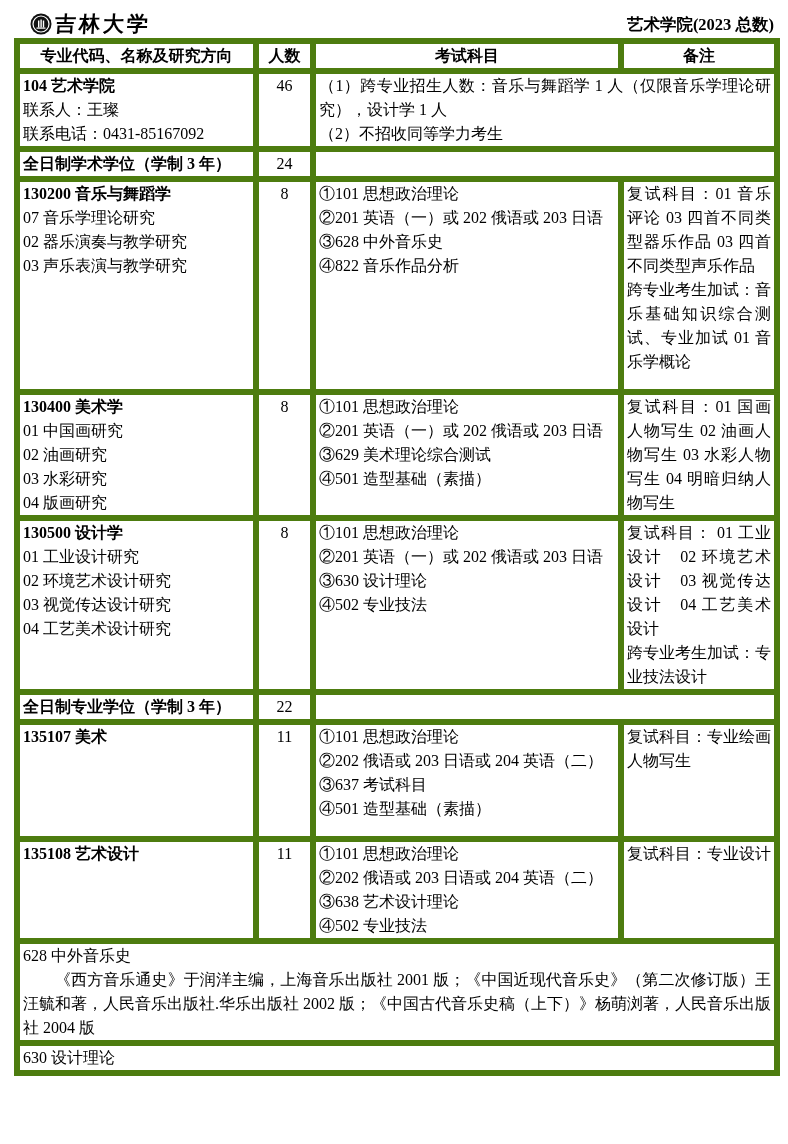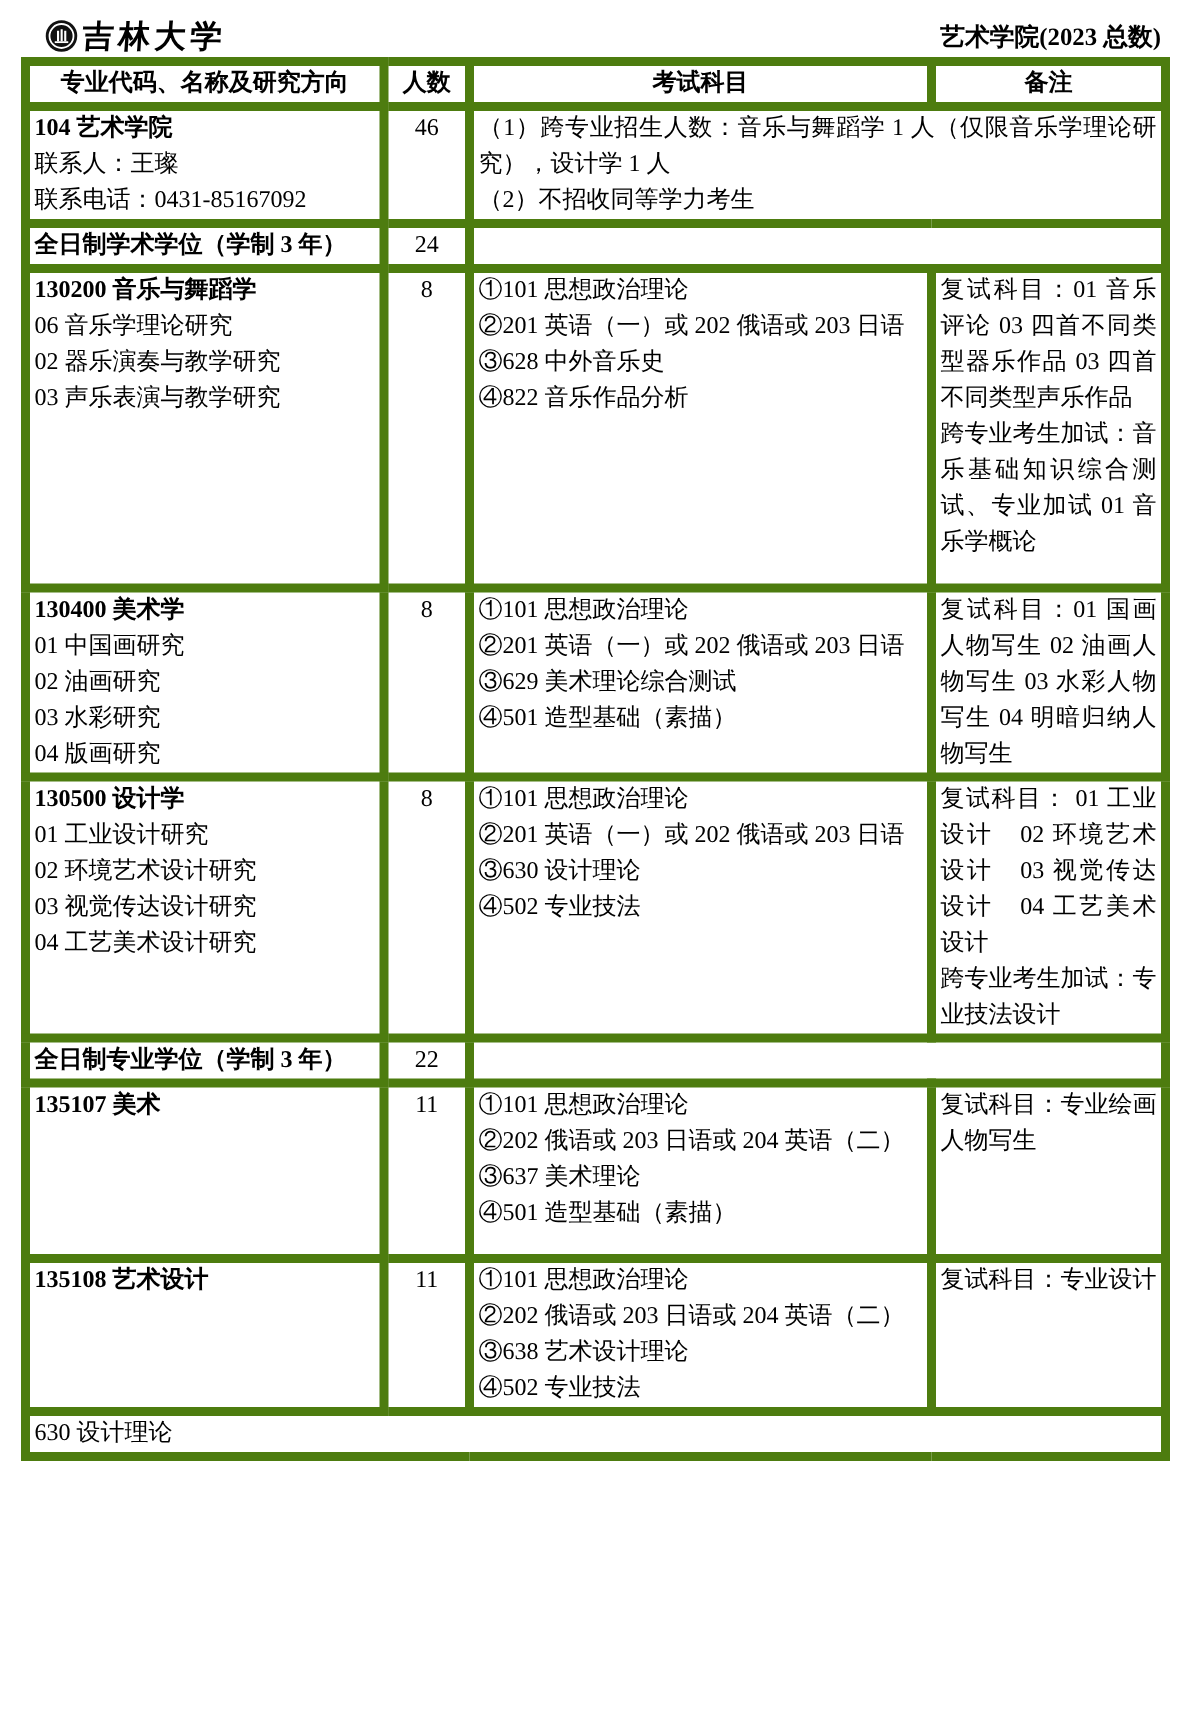--- a/index.html
+++ b/index.html
@@ -130,21 +130,21 @@
     <td>
       <div class="b">全日制学术学位（学制 3 年）</div>
     </td>
     <td class="cnt">24</td>
     <td colspan="2"></td>
   </tr>
 
   <tr class="hr-130200">
     <td>
       <div class="b">130200 音乐与舞蹈学</div>
-      <div>06 音乐学理论研究</div>
+      <div>07 音乐学理论研究</div>
       <div>02 器乐演奏与教学研究</div>
       <div>03 声乐表演与教学研究</div>
     </td>
     <td class="cnt">8</td>
     <td>
       <div class="jp">①101 思想政治理论</div>
       <div class="jp">②201 英语（一）或 202 俄语或 203 日语</div>
       <div class="jp">③628 中外音乐史</div>
       <div class="jp">④822 音乐作品分析</div>
     </td>
@@ -204,21 +204,21 @@
   </tr>
 
   <tr class="hr-135107">
     <td>
       <div class="b">135107 美术</div>
     </td>
     <td class="cnt">11</td>
     <td>
       <div class="jp">①101 思想政治理论</div>
       <div class="jp">②202 俄语或 203 日语或 204 英语（二）</div>
-      <div class="jp">③637 美术理论</div>
+      <div class="jp">③637 考试科目</div>
       <div class="jp">④501 造型基础（素描）</div>
     </td>
     <td>
       <div class="jp">复试科目：专业绘画人物写生</div>
     </td>
   </tr>
 
   <tr class="hr-135108">
     <td>
       <div class="b">135108 艺术设计</div>
@@ -229,20 +229,26 @@
       <div class="jp">②202 俄语或 203 日语或 204 英语（二）</div>
       <div class="jp">③638 艺术设计理论</div>
       <div class="jp">④502 专业技法</div>
     </td>
     <td>
       <div class="jp">复试科目：专业设计</div>
     </td>
   </tr>
 
 
+  <tr class="hr-628">
+    <td colspan="4">
+      <div>628 中外音乐史</div>
+      <div class="ref-body">《西方音乐通史》于润洋主编，上海音乐出版社 2001 版；《中国近现代音乐史》（第二次修订版）王汪毓和著，人民音乐出版社.华乐出版社 2002 版；《中国古代音乐史稿（上下）》杨萌浏著，人民音乐出版社 2004 版</div>
+    </td>
+  </tr>
 
 
   <tr class="hr-630">
     <td colspan="4">
       <div>630 设计理论</div>
     </td>
   </tr>
 </tbody>
   </table>
 

